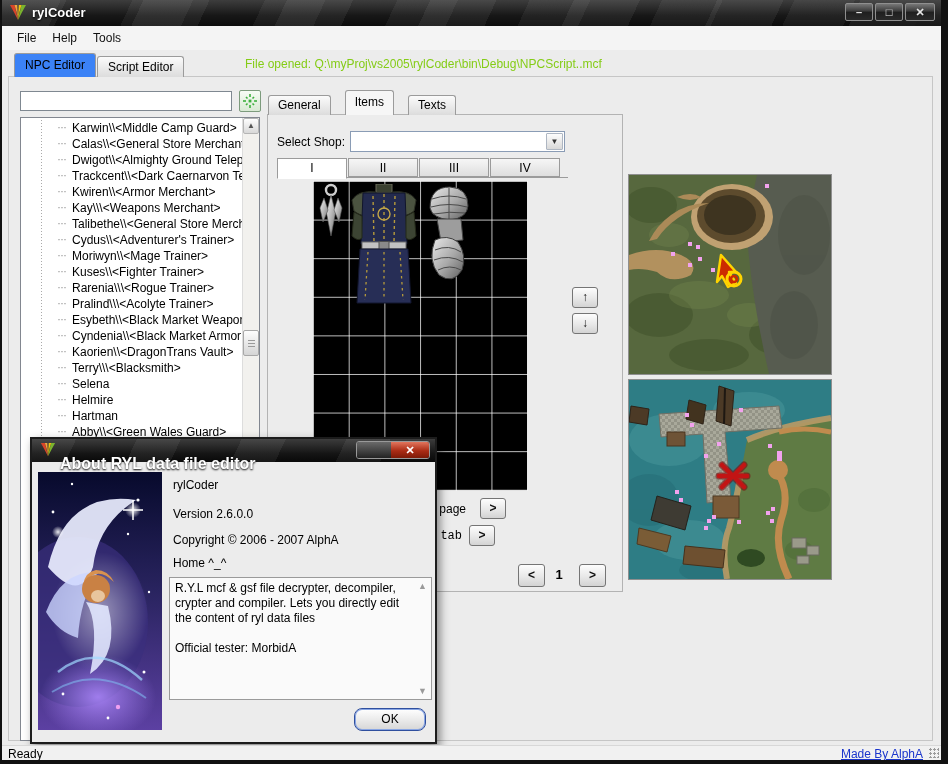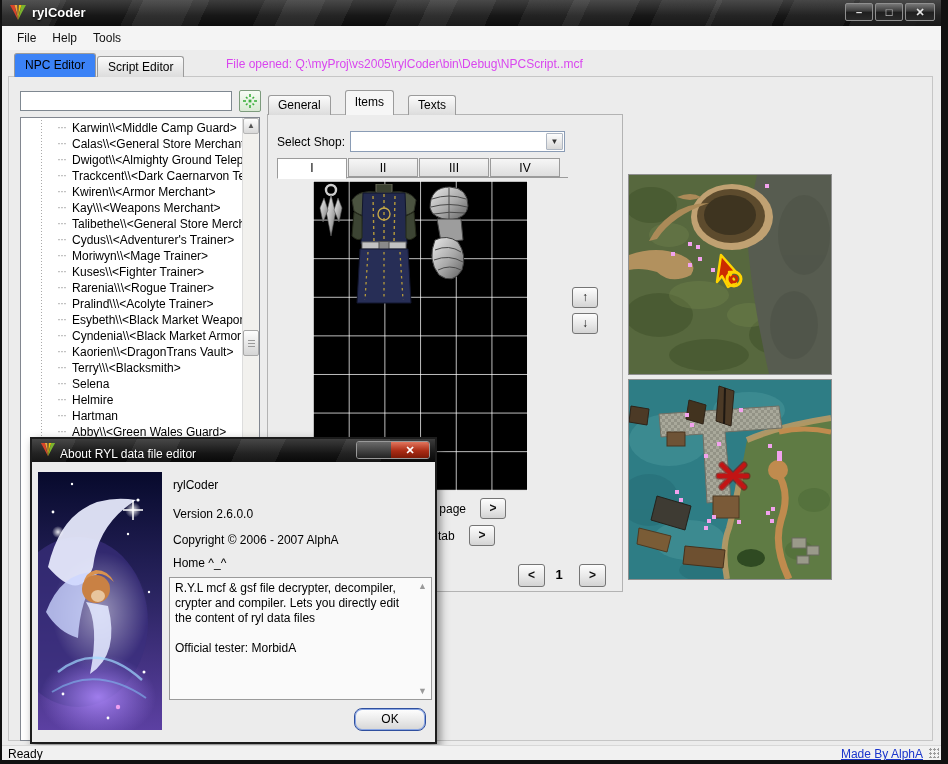--- a/index.html
+++ b/index.html
@@ -22,21 +22,21 @@
   #menubar{left:2px;top:26px;width:939px;height:24px;background:#f4f4f4;display:flex;align-items:center;padding-left:7px;box-sizing:border-box;}
   .menu-item{padding:3px 8px;color:#111;}
   
   #client{left:2px;top:50px;width:939px;height:695px;background:#ececec;}
   #main-panel{left:8px;top:76px;width:925px;height:665px;border:1px solid #c6c6c6;background:#ececec;box-sizing:border-box;}
   
   #main-tabs{left:14px;top:54px;height:23px;display:flex;align-items:flex-end;}
   .main-tab{height:20px;line-height:20px;padding:0 10px;border:1px solid #9b9b9b;border-bottom:none;
     border-radius:3px 3px 0 0;background:linear-gradient(#fbfbfb,#dcdcdc);margin-right:1px;}
   .main-tab.sel{height:23px;line-height:22px;background:#3b82f6;position:relative;z-index:5;}
-  #file-opened{left:226px;top:57px;color:#d946ef;}
+  #file-opened{left:245px;top:57px;color:#84cc16;}
   
   #search-input{left:20px;top:91px;width:212px;height:20px;border:1px solid #7f8891;background:#fff;box-sizing:border-box;padding:2px 4px;font:12px "Liberation Sans",sans-serif;}
   #locate-btn{left:239px;top:90px;width:22px;height:22px;border:1px solid #7d9b7d;border-radius:2px;
     background:linear-gradient(#f7fcf5,#d9e9d4);display:flex;align-items:center;justify-content:center;box-sizing:border-box;}
   #npc-listbox{left:20px;top:117px;width:240px;height:624px;background:#fff;border:1px solid #828790;box-sizing:border-box;overflow:hidden;}
   #npc-tree{position:absolute;left:0;top:2px;width:222px;}
   .tree-item{position:relative;height:16px;line-height:16px;padding-left:51px;white-space:nowrap;overflow:hidden;color:#000;}
   .tree-item::before{content:"···";position:absolute;left:36px;top:-1px;color:#9a9a9a;letter-spacing:-1px;}
   #tree-guide{position:absolute;left:20px;top:2px;width:1px;height:330px;
     background-image:linear-gradient(#aaa 1px,transparent 1px);background-size:1px 3px;}
@@ -69,37 +69,37 @@
     background-image:linear-gradient(to right,rgba(255,255,255,.75) 1px,transparent 1px),
                      linear-gradient(to bottom,rgba(255,255,255,.75) 1px,transparent 1px);
     background-size:35.7px 38.6px;border-right:1px solid rgba(255,255,255,.75);border-bottom:1px solid rgba(255,255,255,.75);}
   
   .xp-btn{position:absolute;border:1px solid #757575;border-radius:3px;box-sizing:border-box;
     background:linear-gradient(#fdfdfd,#e8e8e8 55%,#d3d3d3);text-align:center;color:#111;}
   #btn-up{left:572px;top:287px;width:26px;height:21px;line-height:19px;font-size:12px;}
   #btn-down{left:572px;top:313px;width:26px;height:21px;line-height:19px;font-size:12px;}
   #page-label{left:438px;top:502px;width:28px;text-align:right;}
   #btn-page{left:480px;top:498px;width:26px;height:21px;line-height:19px;font-weight:bold;}
-  #tab-label{left:438px;top:529px;width:24px;}
+  #tab-label{left:438px;top:529px;width:24px;text-align:right;font-family:Liberation Mono, monospace;}
   #btn-tab{left:469px;top:525px;width:26px;height:21px;line-height:19px;font-weight:bold;}
   #btn-prev{left:518px;top:564px;width:27px;height:23px;line-height:21px;font-weight:bold;}
   #page-num{left:551px;top:567px;width:16px;text-align:center;font-weight:bold;font-size:13px;}
   #btn-next{left:579px;top:564px;width:27px;height:23px;line-height:21px;font-weight:bold;}
   
   .minimap{border:1px solid #8f8f8f;background:#333;}
   #minimap-top{left:628px;top:174px;width:202px;height:199px;}
   #minimap-bottom{left:628px;top:379px;width:202px;height:199px;}
   
   #about{left:30px;top:437px;width:407px;height:307px;background:#ececec;border:2px solid #1c1c1c;
     box-sizing:border-box;box-shadow:3px 4px 9px rgba(0,0,0,.45);}
   #about-titlebar{position:absolute;left:0;top:0;width:100%;height:23px;
     background:linear-gradient(#3c3c3c,#141414 65%,#090909);}
   #about-titlebar .stripes{position:absolute;inset:0;
     background:repeating-linear-gradient(115deg,rgba(255,255,255,.06) 0 40px,transparent 40px 95px);}
-  #about-title{position:absolute;left:28px;top:8px;color:#fff;font-weight:normal;font-size:12px;text-shadow:0 1px 2px #000;}
+  #about-title{position:absolute;left:28px;top:16px;color:#fff;font-weight:bold;font-size:16px;text-shadow:0 1px 2px #000;}
   #about-btns{position:absolute;right:5px;top:2px;width:74px;height:18px;border:1px solid #999;border-radius:3px;
     overflow:hidden;display:flex;box-sizing:border-box;}
   #about-min{flex:0 0 34px;background:linear-gradient(#6a6a6a,#232323);}
   #about-close{flex:1;background:linear-gradient(#e2755d,#aa2c15 55%,#7c1a07);color:#fff;font-weight:bold;
     font-size:11px;text-align:center;line-height:16px;}
   #about-image{position:absolute;left:6px;top:33px;width:124px;height:258px;}
   .about-text{position:absolute;left:141px;color:#000;}
   #about-app{top:39px;} #about-version{top:68px;} #about-copy{top:94px;} #about-home{top:117px;}
   #about-desc{position:absolute;left:137px;top:138px;width:263px;height:123px;border:1px solid #9a9a9a;
     background:#fafafa;box-sizing:border-box;}

